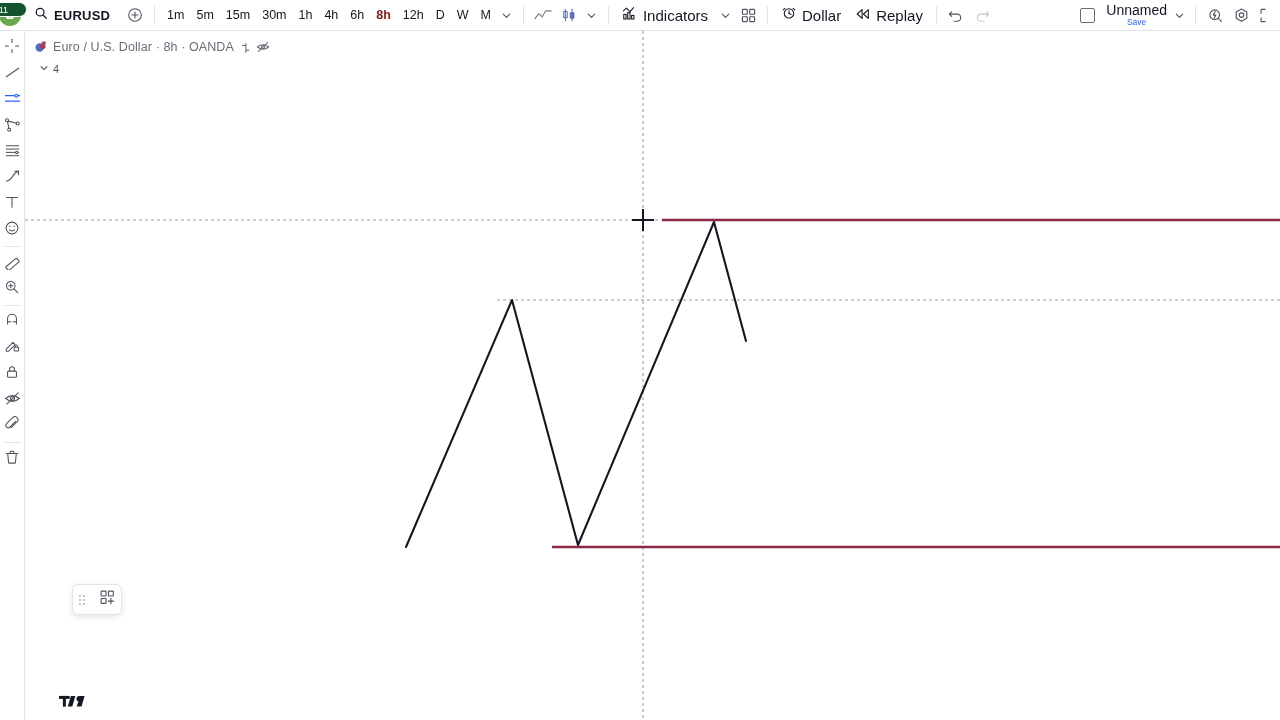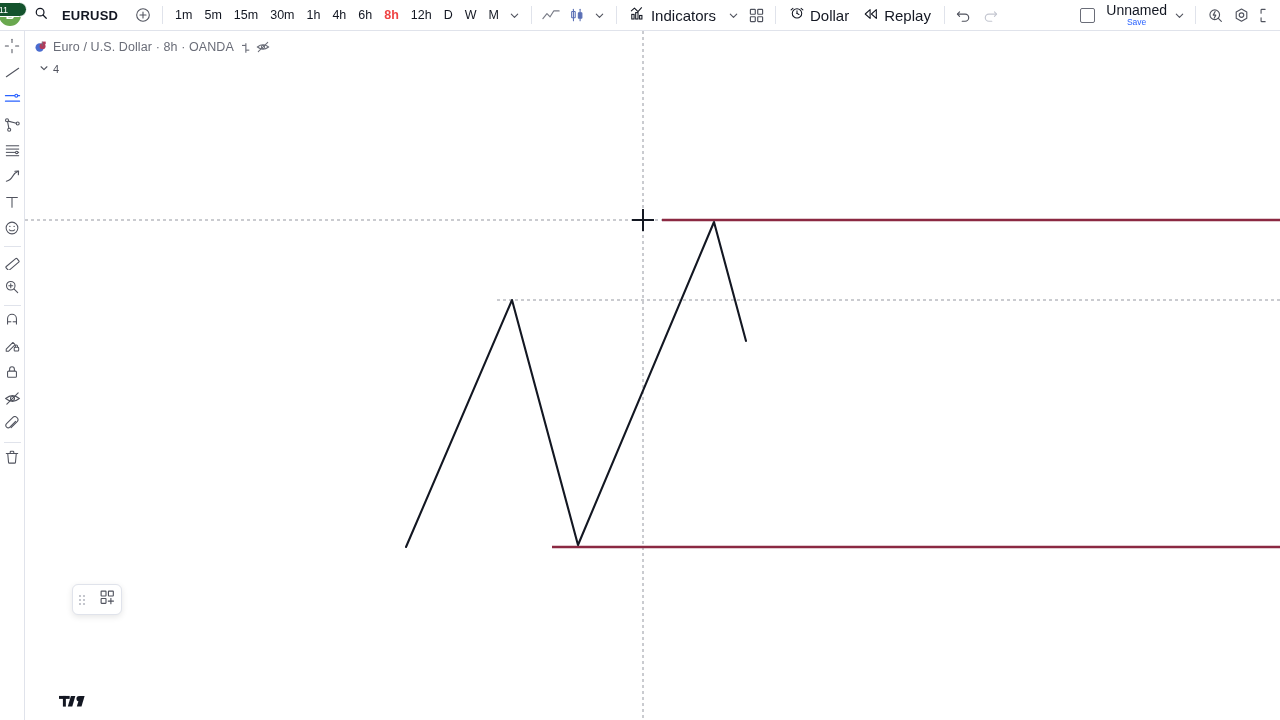--- a/index.html
+++ b/index.html
@@ -37,21 +37,21 @@
   .brand-count {
     position: absolute; top: 0px; right: -1px;
     min-width: 15px; height: 15px; border-radius: 8px;
     background: #14532d; color: #fff;
     font-size: 9px; font-weight: normal;
     display: flex; align-items: center; justify-content: center;
     padding: 0 18px; border: 1.5px solid #fff;
   }
 
   .tb-sym {
-    display: flex; align-items: center; gap: 14px;
+    display: flex; align-items: center; gap: 6px;
     height: 28px; padding: 0 8px 0 4px; margin-left: 4px;
     border-radius: 4px; cursor: pointer;
   }
   .tb-sym .sym-text { font-size: 13px; font-weight: 600; color: #131722; letter-spacing: .2px; }
 
   .tb-plus {
     width: 26px; height: 26px; margin-left: 4px;
     display: flex; align-items: center; justify-content: center;
     border-radius: 4px; cursor: pointer;
   }
@@ -60,21 +60,21 @@
     width: 1px; height: 18px; background: #e0e3eb; margin: 0 6px;
     flex: 0 0 auto;
   }
 
   .tf-list { display: flex; align-items: flex-start; gap: 0px; }
   .tf {
     font-size: 12.5px; color: #131722;
     padding: 5px 6px; border-radius: 4px; cursor: pointer;
     line-height: 1;
   }
-  .tf.active { color: #ef4444; font-weight: 600; }
+  .tf.active { color: #7f1d1d; font-weight: 600; }
 
   .tb-icon {
     width: 26px; height: 26px;
     display: flex; align-items: center; justify-content: center;
     border-radius: 4px; cursor: pointer; flex: 0 0 auto;
   }
   .tb-icon.sm { width: 20px; }
 
   .tb-btn {
     display: flex; align-items: center; gap: 5px;

